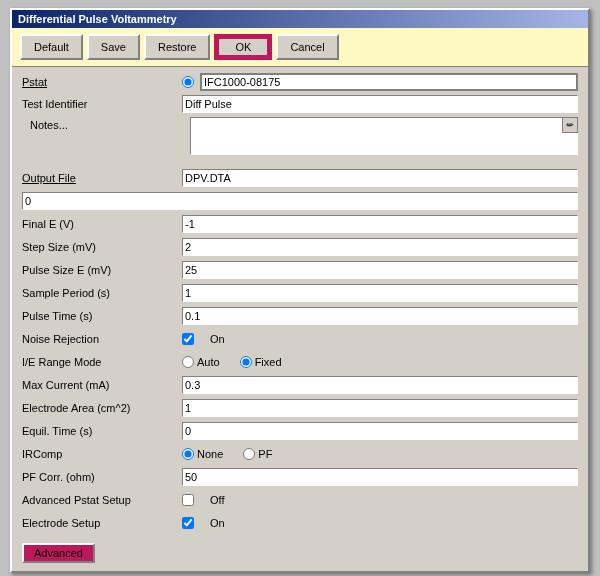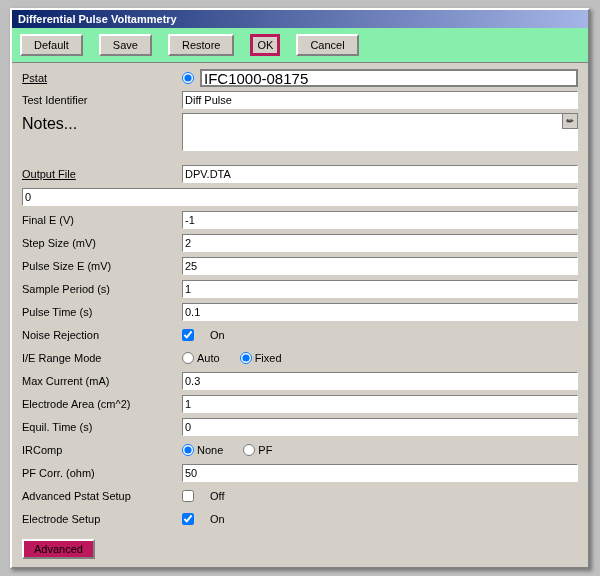--- a/index.html
+++ b/index.html
@@ -24,42 +24,42 @@
       background: linear-gradient(to right, #0a246a, #a6b5e7);
       color: white;
       padding: 3px 6px;
       font-size: 11px;
       font-weight: bold;
       display: flex;
       align-items: center;
     }
     .toolbar {
       display: flex;
-      gap: 16px;
+      gap: 4px;
       padding: 6px 8px;
-      background: #86efac;
+      background: #fef9c3;
       border-bottom: 1px solid #808080;
     }
     .btn {
       background: #d4d0c8;
       border: 2px solid;
       border-top-color: #ffffff;
       border-left-color: #ffffff;
       border-right-color: #808080;
       border-bottom-color: #808080;
       padding: 2px 12px;
       font-size: 11px;
       cursor: pointer;
       font-family: 'Tahoma', 'Arial', sans-serif;
       min-width: 50px;
     }
     .btn-ok {
       background: #d4d0c8;
-      border: 3px solid #be185d;
-      padding: 2px 4px;
+      border: 5px solid #be185d;
+      padding: 2px 16px;
       font-size: 11px;
       cursor: pointer;
       font-family: 'Tahoma', 'Arial', sans-serif;
     }
     .content {
       padding: 6px 10px 8px 10px;
     }
     .form-row {
       display: flex;
       align-items: center;
@@ -104,25 +104,26 @@
       resize: none;
     }
     .notes-row {
       display: flex;
       align-items: flex-start;
       margin-bottom: 3px;
       min-height: 42px;
     }
     .notes-label {
       width: 160px;
-      font-size: 16px;
+      font-size: 11px;
       color: #000;
       text-align: left;
       flex-shrink: 0;
       padding-top: 2px;
+      margin-left: 8px;
     }
     .notes-right {
       flex: 1;
       display: flex;
       align-items: flex-start;
       position: relative;
     }
     .pencil-btn {
       position: absolute;
       right: 0;
@@ -178,21 +179,21 @@
       display: flex;
       align-items: center;
       gap: 6px;
       flex: 1;
     }
     .pstat-input {
       flex: 1;
       height: 18px;
       border: 2px solid #808080;
       background: white;
-      font-size: 15px;
+      font-size: 11px;
       font-family: 'Tahoma', 'Arial', sans-serif;
       padding: 0 2px;
     }
     .advanced-btn {
       margin-top: 4px;
       background: #be185d;
       border: 2px solid;
       border-top-color: #ffffff;
       border-left-color: #ffffff;
       border-right-color: #808080;

